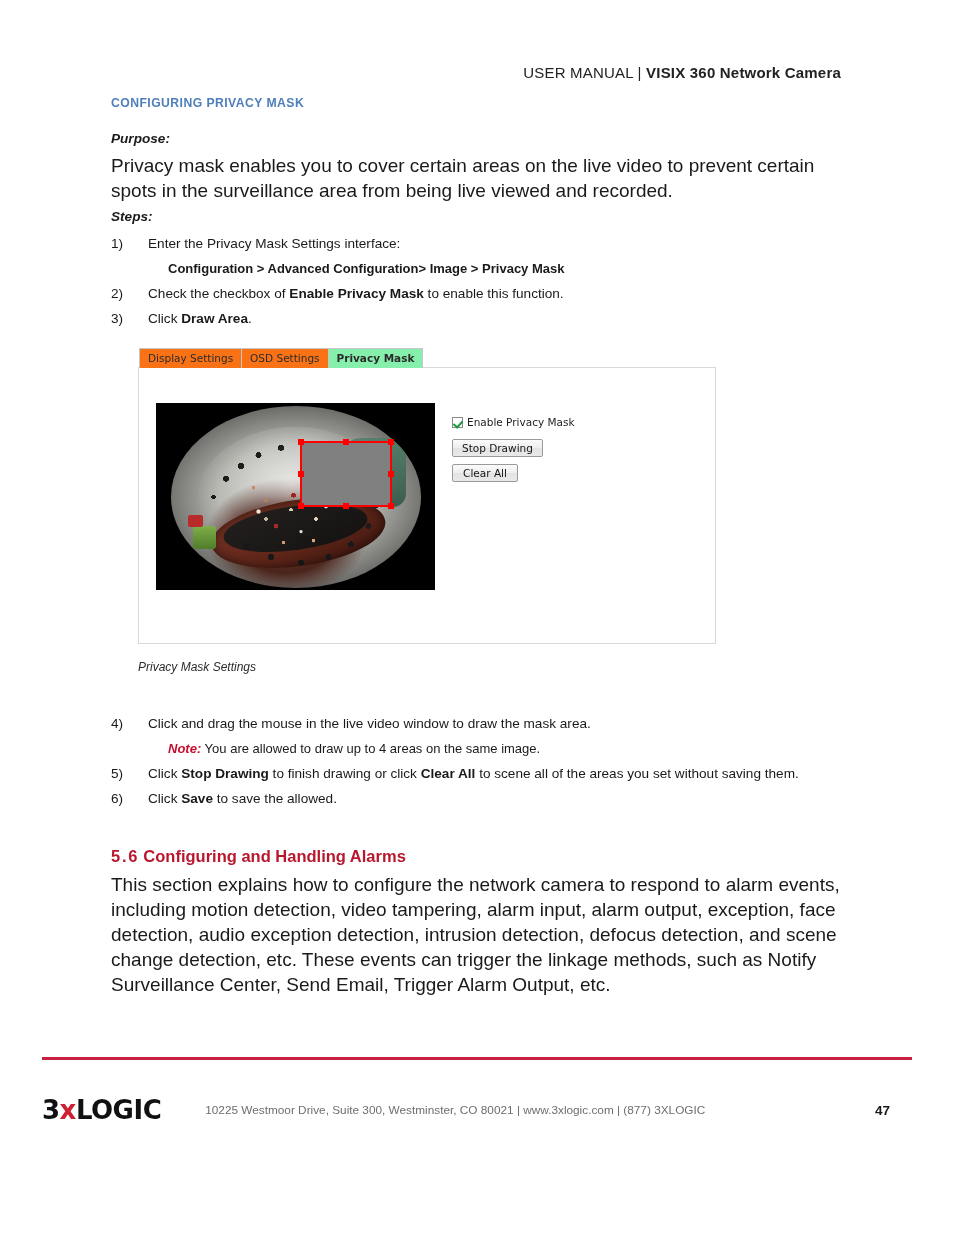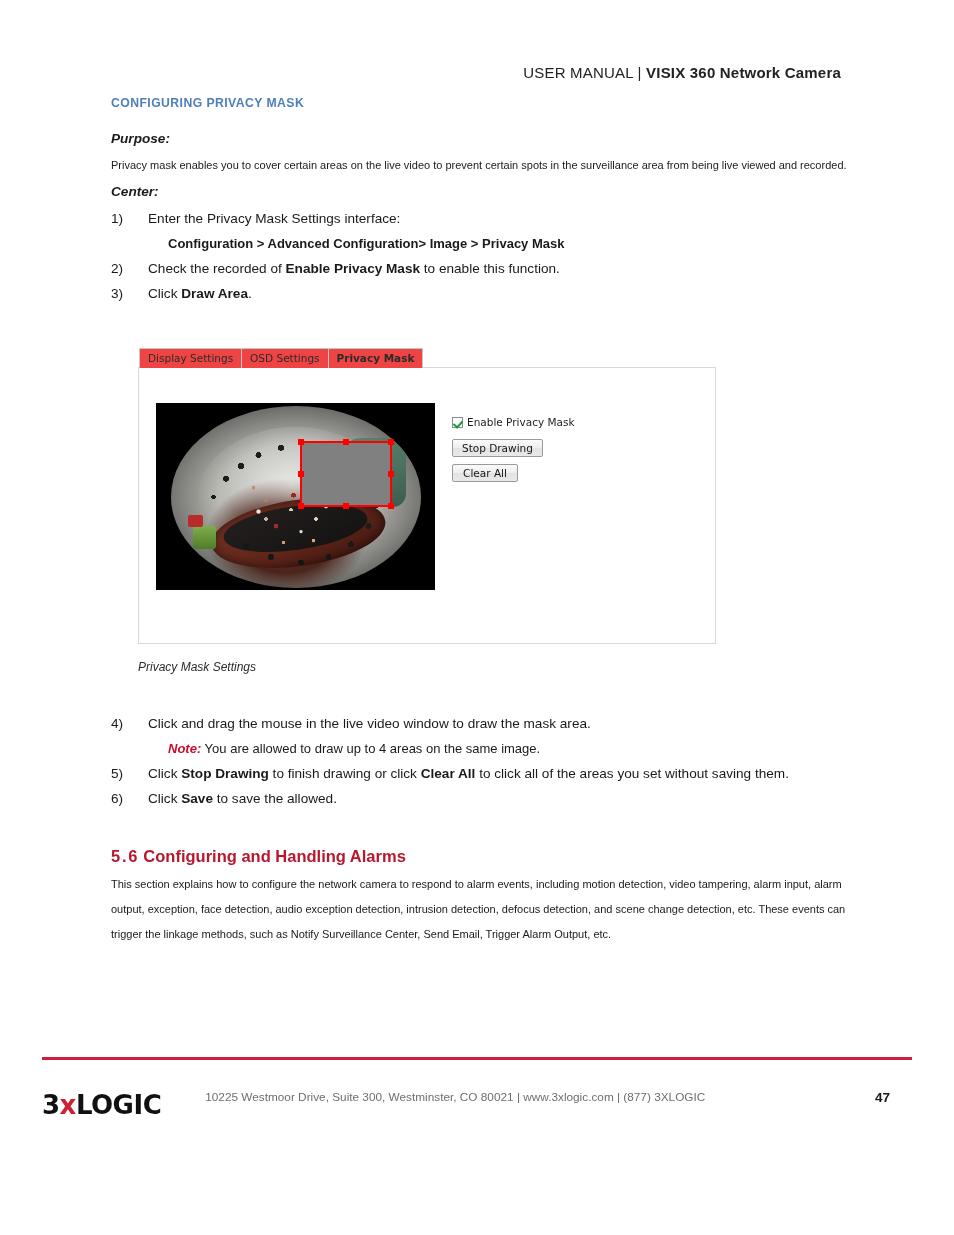--- a/index.html
+++ b/index.html
@@ -33,21 +33,21 @@
     letter-spacing:.45px;
     margin:0 0 21px 0;
   }
 
   .lead-label{
     font-weight:bold; font-style:italic;
     font-size:13.6px; margin:0 0 7px 0;
   }
 
   p.body{
-    font-size:11px;
+    font-size:19px;
     line-height:25px;
     margin:0 0 2px 0;
   }
 
   .steps{
     margin:6px 0 0 0; padding:0; list-style:none;
   }
   .step{
     display:flex;
     font-size:13.6px;
@@ -75,27 +75,27 @@
     position:relative; z-index:3;
     margin-left:1px;
   }
   .tab{
     font-family:"DejaVu Sans", sans-serif;
     font-size:10.5px;
     color:#2b2b2b;
     padding:3px 8px 3px 8px;
     border:1px solid #c6c6c6;
     border-bottom:none;
-    background:#ef4444;
+    background:#f97316;
     margin-right:-1px;
     line-height:13px;
     white-space:nowrap;
   }
   .tab.active{
-    background:#ef4444;
+    background:#86efac;
     font-weight:bold;
     position:relative;
     z-index:4;
     box-shadow:0 1px 0 0 #ffffff;
   }
   .panel{
     border:1px solid #d8d8d8;
     background:#ffffff;
     height:277px;
     margin-top:-1px;
@@ -267,21 +267,21 @@
   .h2 .num{ letter-spacing:1.8px; margin-right:4px; }
 
   
   .rule{
     position:absolute; left:42px; top:1057px; width:870px; height:3px;
     background:#c8203f;
   }
   .footer{
     position:absolute; left:42px; top:1090px; width:870px;
     height:40px;
-    display:flex; 
+    display:flex; align-items:center;
   }
   .logo{
     font-family:"DejaVu Sans", sans-serif;
     font-weight:bold;
     font-size:26px;
     letter-spacing:-0.5px;
     color:#111;
     flex:0 0 auto;
     margin-right:44px;
   }
@@ -303,35 +303,35 @@
   <span>USER MANUAL | </span><span class="hdr-bold">VISIX 360 Network Camera</span>
 </div>
 
 <div class="content">
 
   <div class="section-label">CONFIGURING PRIVACY MASK</div>
 
   <div class="lead-label">Purpose:</div>
   <p class="body">Privacy mask enables you to cover certain areas on the live video to prevent certain spots in the surveillance area from being live viewed and recorded.</p>
 
-  <div class="lead-label" style="margin-top:6px">Center:</div>
+  <div class="lead-label" style="margin-top:6px">Steps:</div>
 
   <ul class="steps">
     <li class="step">
       <span class="step-num">1)</span>
       <span class="step-text">Enter the Privacy Mask Settings interface:</span>
     </li>
   </ul>
   <div class="sub-line">
     <b>Configuration &gt; Advanced Configuration&gt; Image &gt; Privacy Mask</b>
   </div>
   <ul class="steps" style="margin-top:0">
     <li class="step">
       <span class="step-num">2)</span>
-      <span class="step-text"><span>Check the recorded of </span><b>Enable Privacy Mask</b><span> to enable this function.</span></span>
+      <span class="step-text"><span>Check the checkbox of </span><b>Enable Privacy Mask</b><span> to enable this function.</span></span>
     </li>
     <li class="step">
       <span class="step-num">3)</span>
       <span class="step-text"><span>Click </span><b>Draw Area</b><span>.</span></span>
     </li>
   </ul>
 </div>
 
 <div class="figure">
 
@@ -387,21 +387,21 @@
       <span class="step-num">4)</span>
       <span class="step-text">Click and drag the mouse in the live video window to draw the mask area.</span>
     </li>
   </ul>
   <div class="sub-line">
     <span class="note-label">Note:</span><span> You are allowed to draw up to 4 areas on the same image.</span>
   </div>
   <ul class="steps" style="margin-top:0">
     <li class="step">
       <span class="step-num">5)</span>
-      <span class="step-text"><span>Click </span><b>Stop Drawing</b><span> to finish drawing or click </span><b>Clear All</b><span> to click all of the areas you set without saving them.</span></span>
+      <span class="step-text"><span>Click </span><b>Stop Drawing</b><span> to finish drawing or click </span><b>Clear All</b><span> to scene all of the areas you set without saving them.</span></span>
     </li>
     <li class="step">
       <span class="step-num">6)</span>
       <span class="step-text"><span>Click </span><b>Save</b><span> to save the allowed.</span></span>
     </li>
   </ul>
 
   <div class="h2">
     <span class="num">5.6</span><span>Configuring and Handling Alarms</span>
   </div>

